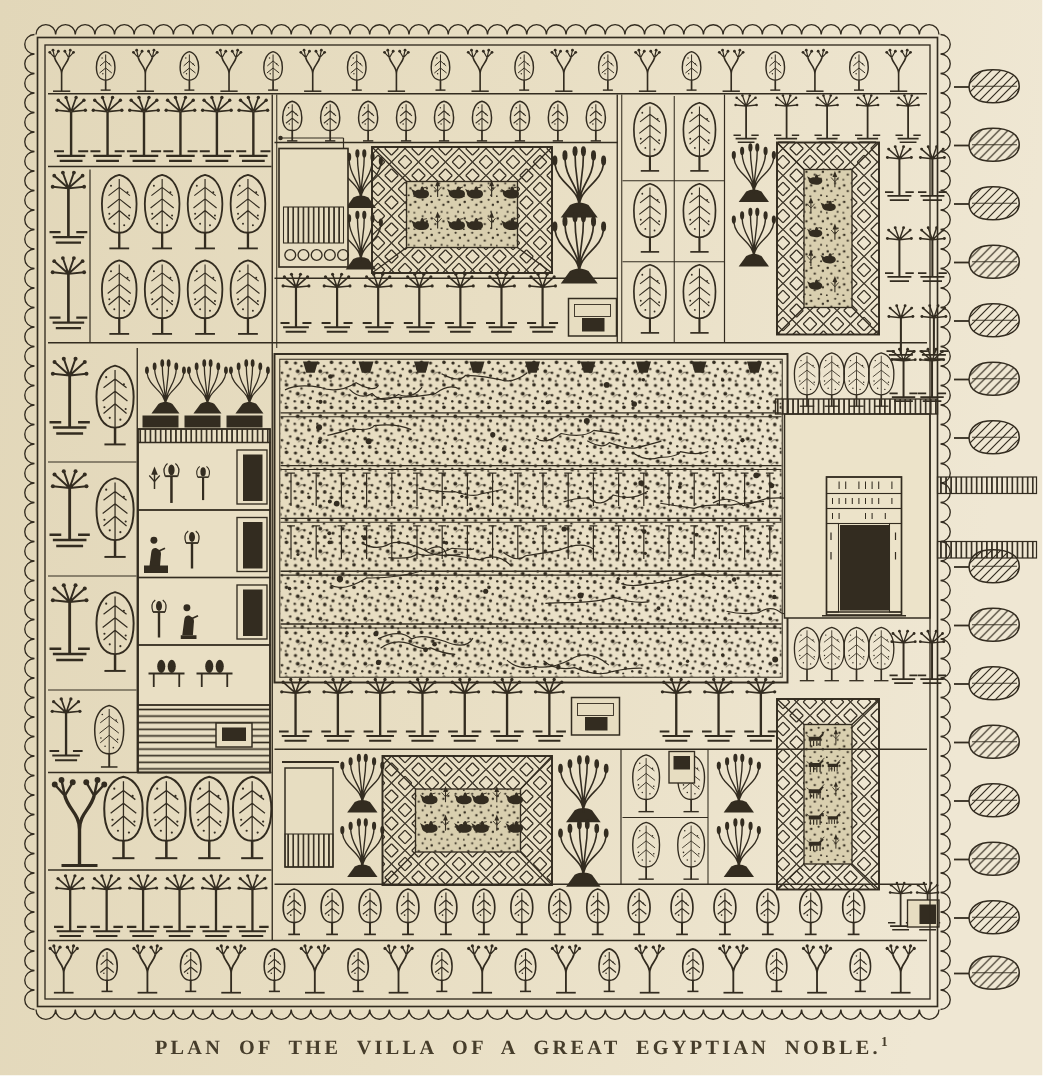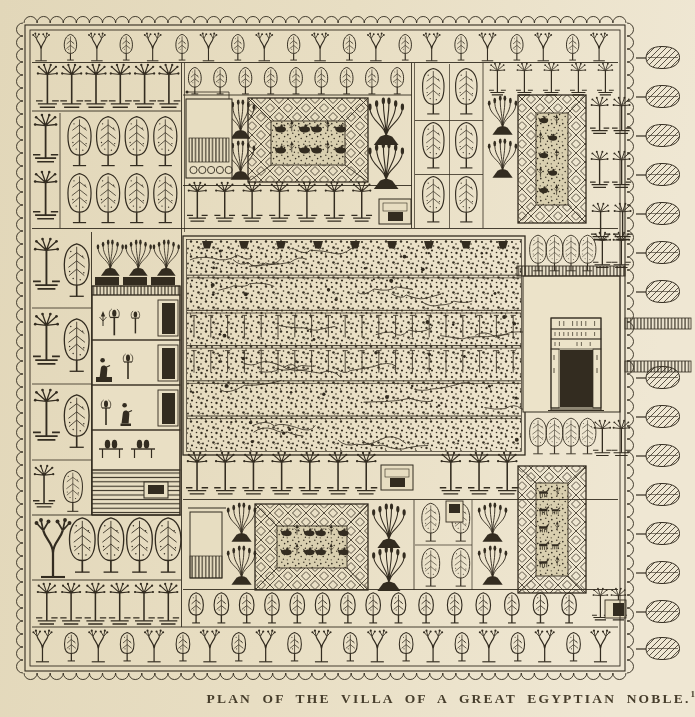--- a/index.html
+++ b/index.html
@@ -1,20 +1,20 @@
 <!DOCTYPE html>
 <html><head>
 <meta charset="utf-8">
 <style>
   html,body{margin:0;padding:0;}
   .page{position:relative;width:695px;height:717px;overflow:hidden;
         font-family:"Liberation Serif",serif;}
   .page svg{position:absolute;left:0;top:0;}
   .caption{position:absolute;left:0;top:689px;width:100%;height:26px;
-           text-align:right;font-size:13.5px;letter-spacing:2.2px;word-spacing:5px;
+           text-align:center;font-size:13.5px;letter-spacing:2.2px;word-spacing:5px;
            color:#463d2b;font-weight:bold;}
   .caption sup{font-size:9px;letter-spacing:0;}
 </style>
 </head>
 <body>
 
 <div class="page">
   <svg id="plate" width="695" height="717" viewBox="0 0 695 717">
     <defs>
       <linearGradient id="gPaper" x1="0" y1="0" x2="1" y2="0.15">

